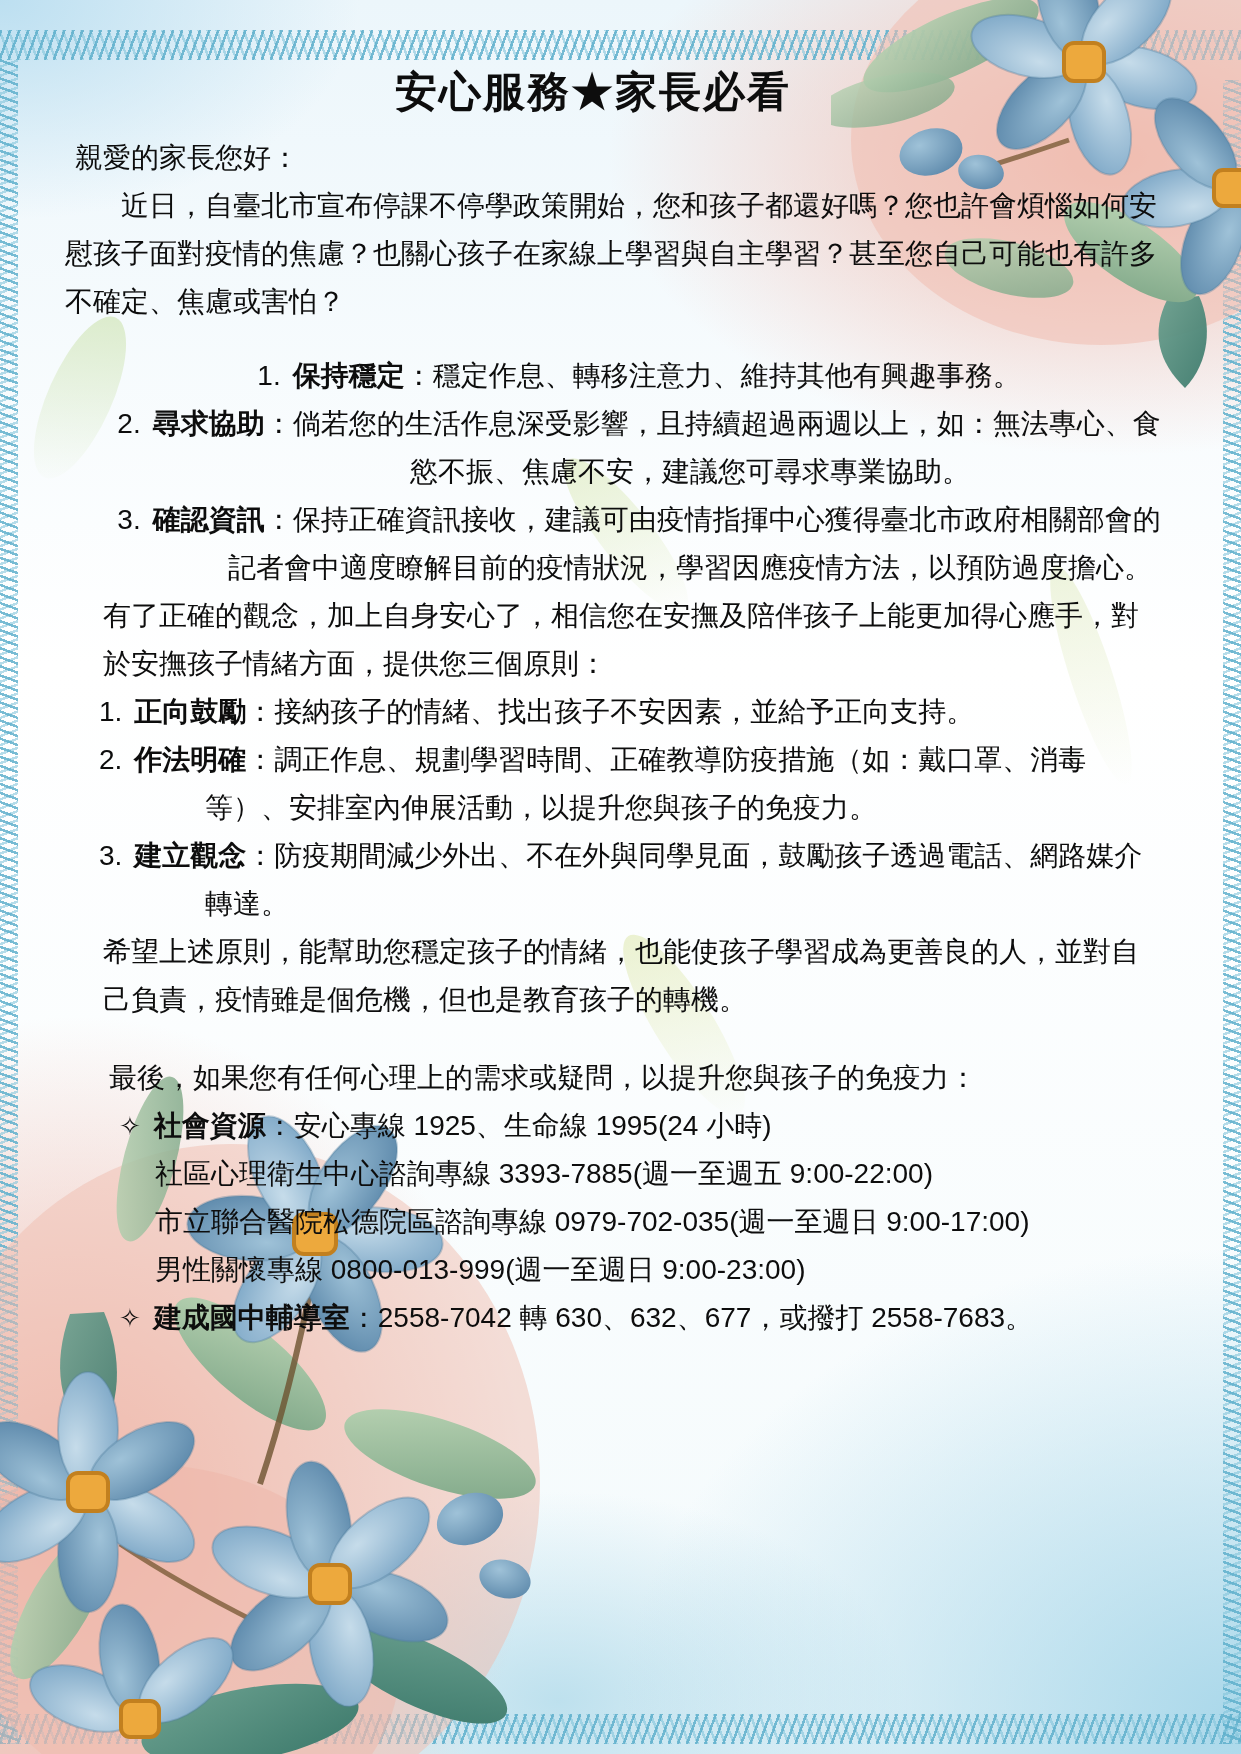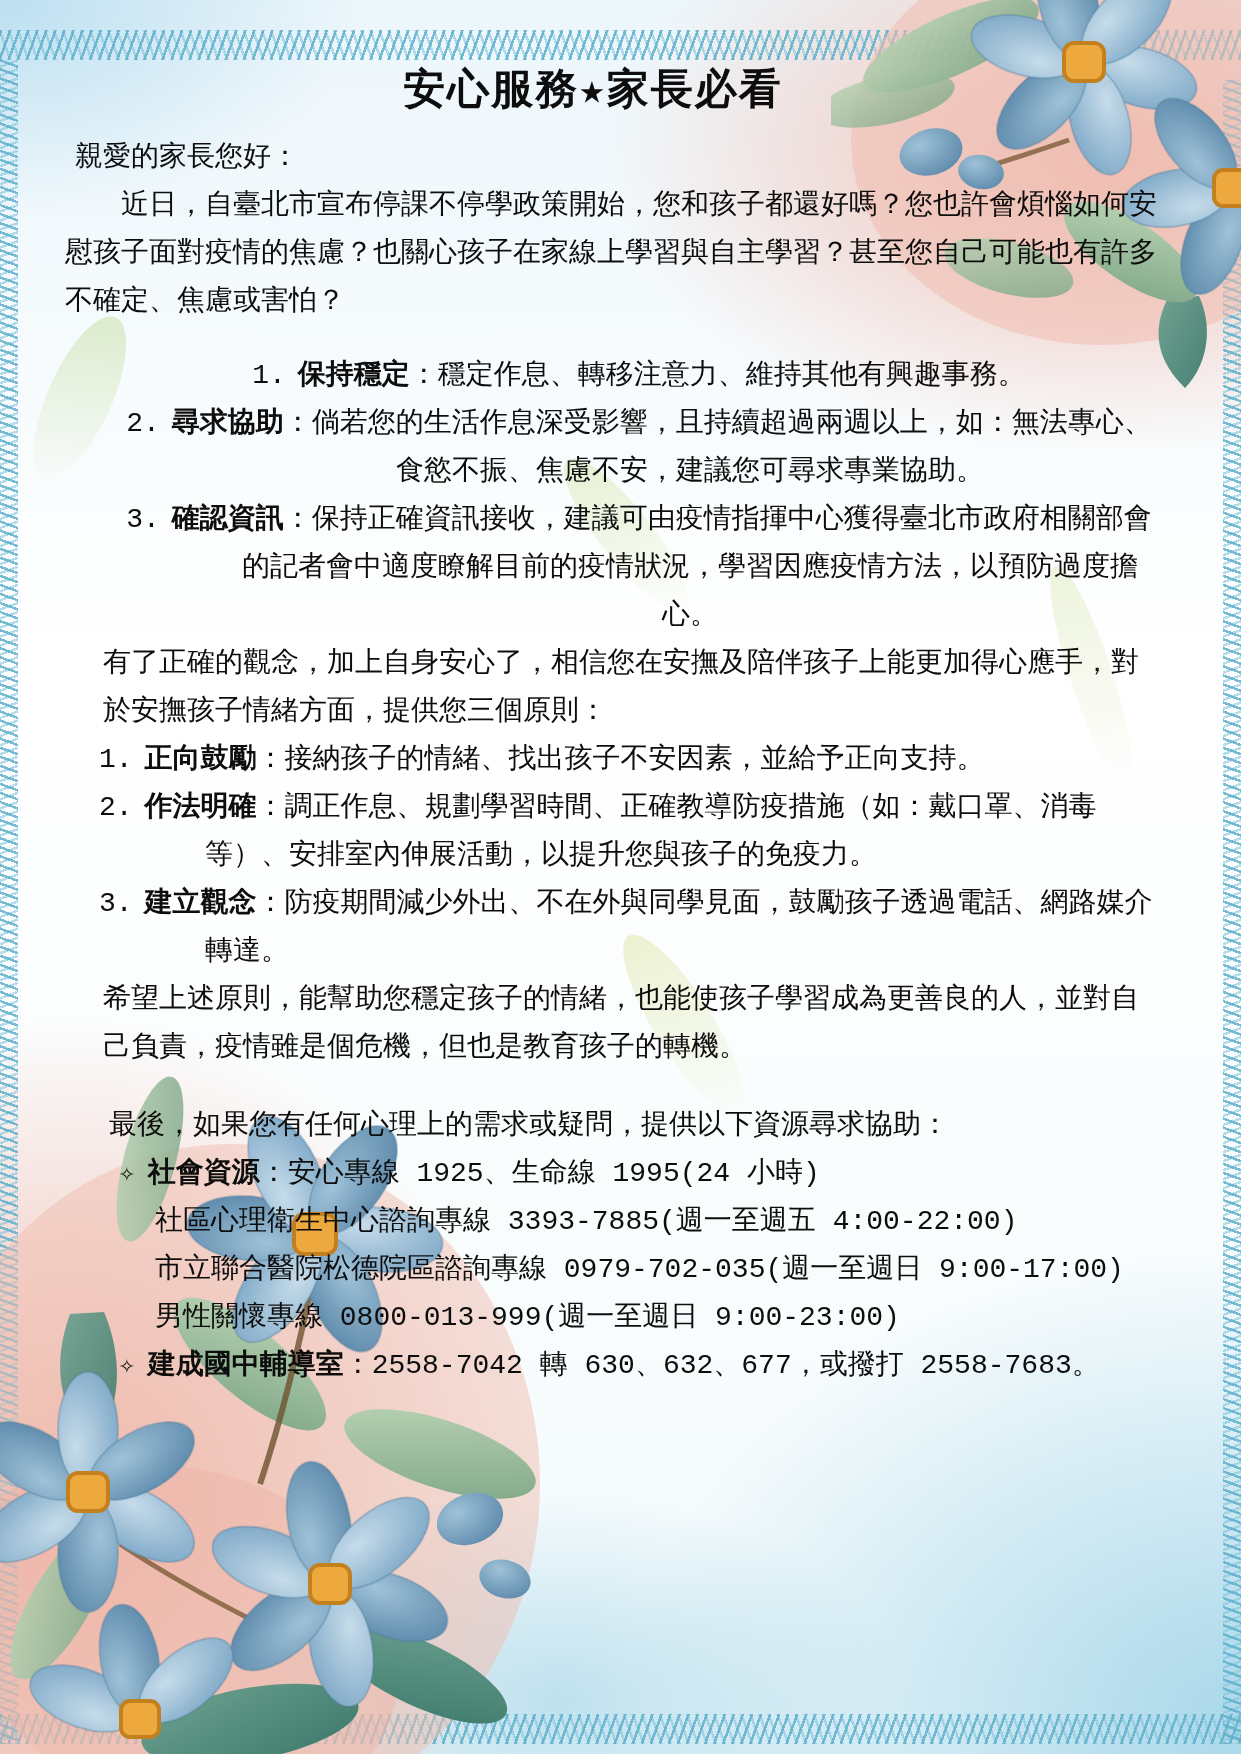--- a/index.html
+++ b/index.html
@@ -1,20 +1,20 @@
 <!DOCTYPE html>
 <html><head>
 <meta charset="utf-8">
 <style>
   html,body{margin:0;padding:0;}
   .page{
     position:relative;
     width:1241px;height:1754px;
     overflow:hidden;
-    font-family:Liberation Mono, monospace;
+    font-family:Liberation Sans, sans-serif;
     color:#0d0d0d;
     background:
       radial-gradient(ellipse 820px 480px at 90% 9%,  rgba(240,185,172,.95) 0%, rgba(240,185,172,0) 62%),
       radial-gradient(ellipse 760px 820px at 6% 86%,  rgba(239,178,164,.95) 0%, rgba(239,178,164,0) 60%),
       radial-gradient(ellipse 620px 380px at 0% 0%,   rgba(186,222,240,.95) 0%, rgba(186,222,240,0) 58%),
       radial-gradient(ellipse 1000px 760px at 100% 98%, rgba(166,214,233,.95) 0%, rgba(166,214,233,0) 62%),
       radial-gradient(ellipse 500px 300px at 45% 97%, rgba(176,218,234,.8) 0%, rgba(176,218,234,0) 70%),
       linear-gradient(180deg,#ecf6fb 0%,#ffffff 38%,#f3fafc 100%);
   }
   
@@ -209,25 +209,25 @@
     <div class="principles">
       <div class="li"><span class="num">1.</span><span class="term">正向鼓勵</span><span>：</span><span>接納孩子的情緒、找出孩子不安因素，並給予正向支持。</span></div>
       <div class="li"><span class="num">2.</span><span class="term">作法明確</span><span>：</span><span>調正作息、規劃學習時間、正確教導防疫措施（如：戴口罩、消毒等）、安排室內伸展活動，以提升您與孩子的免疫力。</span></div>
       <div class="li"><span class="num">3.</span><span class="term">建立觀念</span><span>：</span><span>防疫期間減少外出、不在外與同學見面，鼓勵孩子透過電話、網路媒介轉達。</span></div>
     </div>
 
     <div class="hope">希望上述原則，能幫助您穩定孩子的情緒，也能使孩子學習成為更善良的人，並對自己負責，疫情雖是個危機，但也是教育孩子的轉機。</div>
 
     <div class="gap-b"></div>
 
-    <div class="res-intro">最後，如果您有任何心理上的需求或疑問，提供以下資源尋求協助：</div>
+    <div class="res-intro">最後，如果您有任何心理上的需求或疑問，以提升您與孩子的免疫力：</div>
 
     <div class="res">
       <div><span class="bullet">✧</span><span class="term">社會資源</span><span>：</span><span>安心專線 1925、生命線 1995(24 小時)</span></div>
-      <div class="cont">社區心理衛生中心諮詢專線 3393-7885(週一至週五 4:00-22:00)</div>
+      <div class="cont">社區心理衛生中心諮詢專線 3393-7885(週一至週五 9:00-22:00)</div>
       <div class="cont">市立聯合醫院松德院區諮詢專線 0979-702-035(週一至週日 9:00-17:00)</div>
       <div class="cont">男性關懷專線 0800-013-999(週一至週日 9:00-23:00)</div>
     </div>
 
     <div class="res">
       <div><span class="bullet">✧</span><span class="term">建成國中輔導室</span><span>：</span><span>2558-7042 轉 630、632、677，或撥打 2558-7683。</span></div>
     </div>
 
 
   </div>

